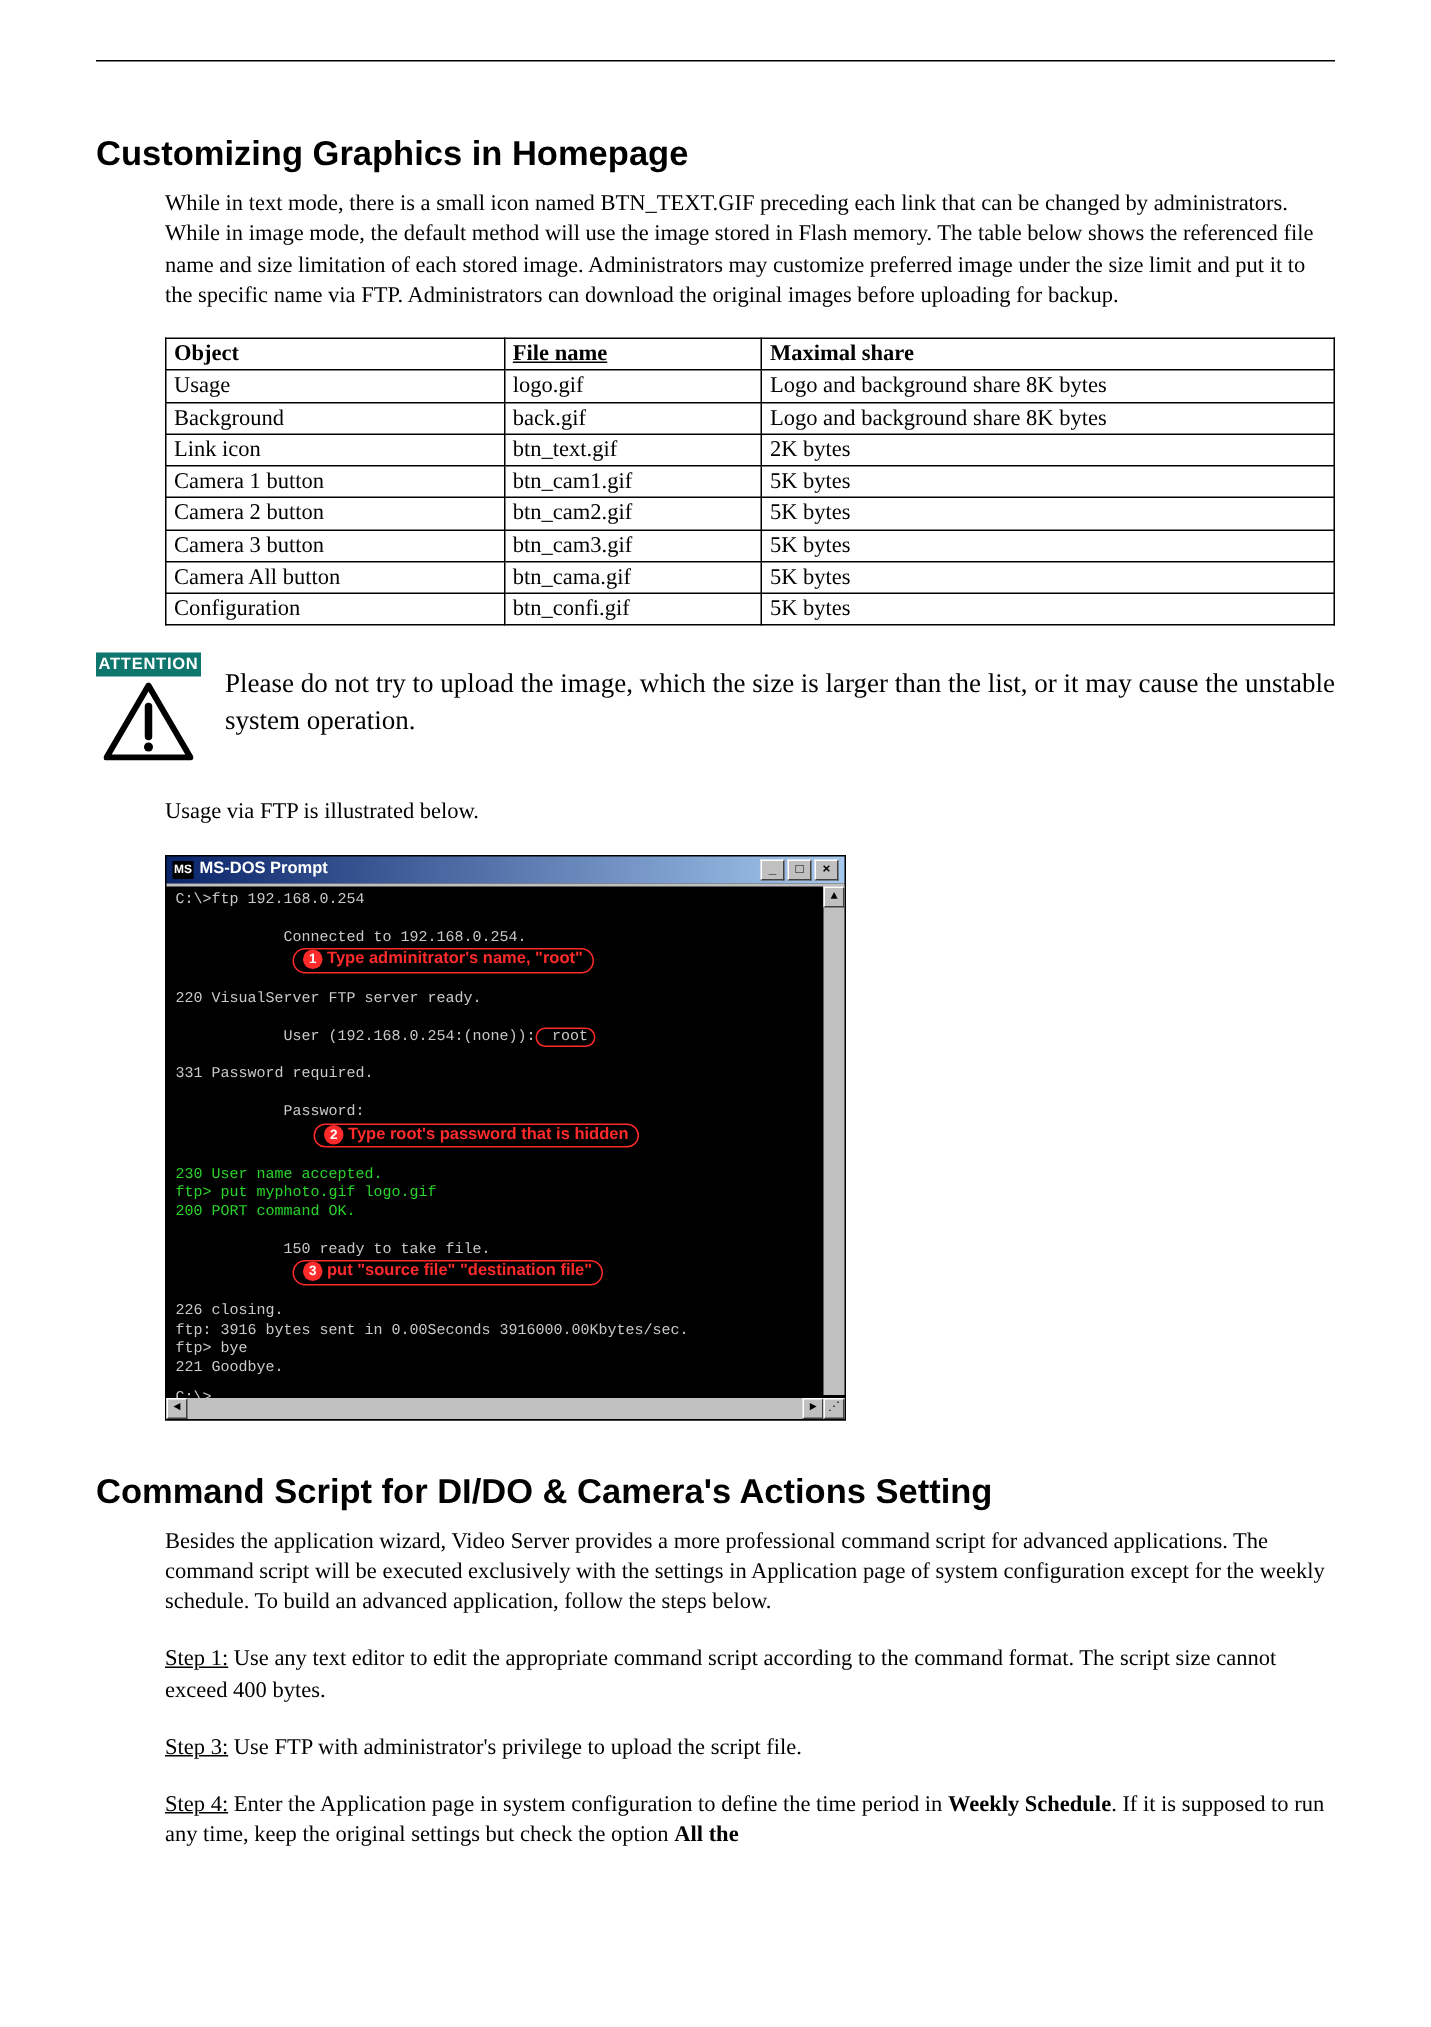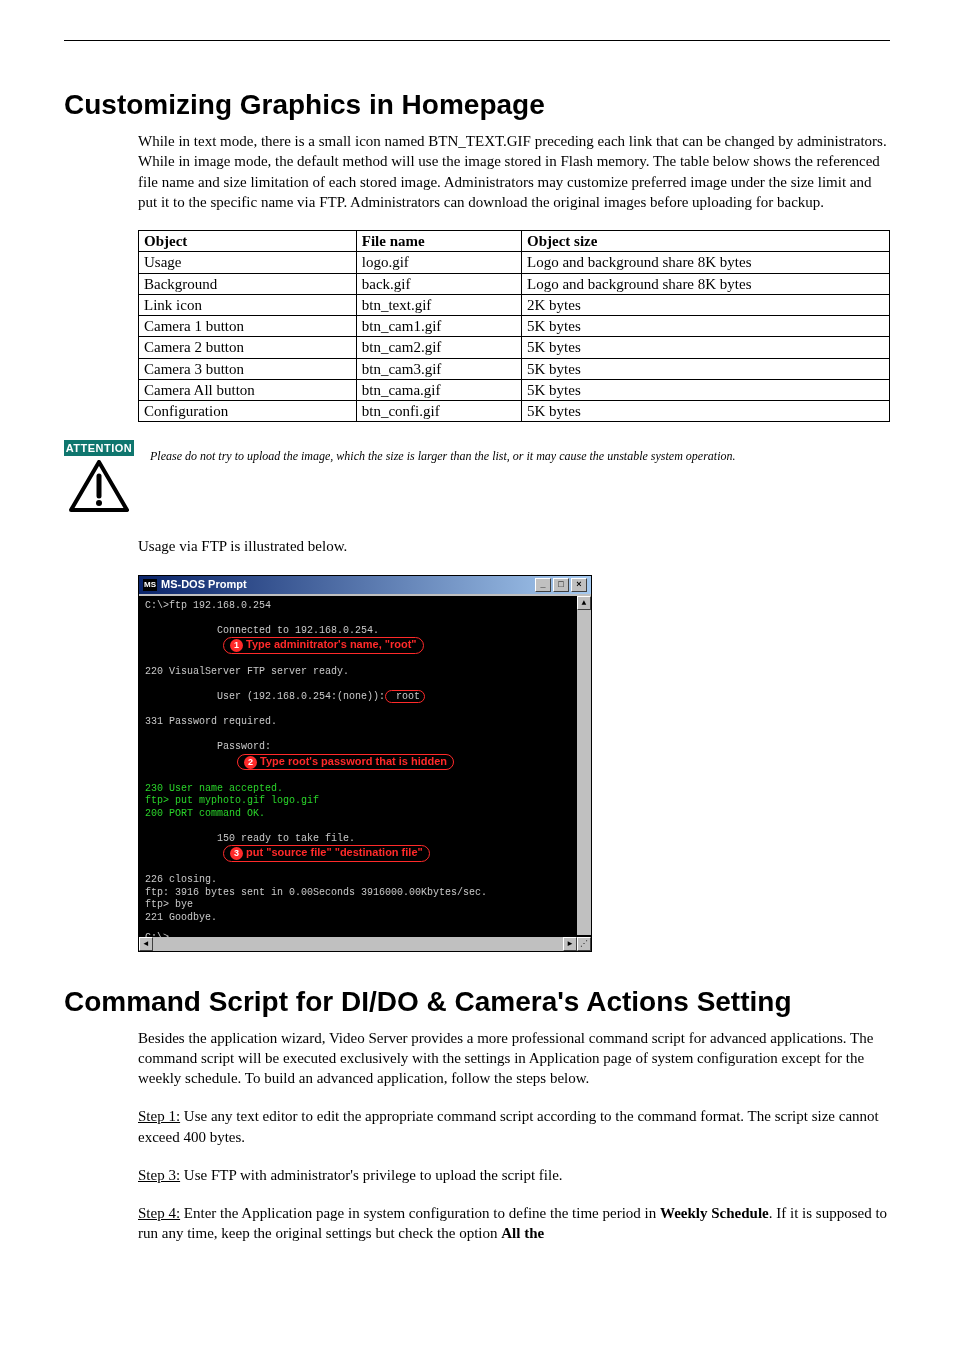--- a/index.html
+++ b/index.html
@@ -14,26 +14,26 @@
     padding: 40px 64px 40px 64px;
     box-sizing: border-box;
   }
   .top-rule {
     border-top: 1.5px solid #000;
     margin-bottom: 48px;
   }
   h2.section-heading {
     font-family: Arial, Helvetica, sans-serif;
     font-weight: bold;
-    font-size: 28px;
+    font-size: 23px;
     margin: 0 0 10px 0;
     color: #000;
   }
   .body-block {
-    margin-left: 74px;
+    margin-left: 46px;
     font-size: 15px;
     line-height: 1.35;
   }
   .para {
     margin: 0 0 18px 0;
   }
   table.file-table {
     border-collapse: collapse;
     width: 100%;
     margin: 4px 0 18px 0;
@@ -42,21 +42,21 @@
   table.file-table th, table.file-table td {
     border: 1px solid #000;
     padding: 0 5px;
     text-align: left;
     vertical-align: top;
   }
   table.file-table th {
     font-weight: bold;
   }
   .col-object { width: 29%; }
-  .col-file { width: 22%; }
+  .col-file { width: 22%; text-decoration: underline; }
   .col-max { width: 49%; }
   .attention-wrap {
     display: flex;
     align-items: flex-start;
     margin: 10px 0 24px 0;
   }
   .attention-icon {
     width: 70px;
     flex: 0 0 70px;
     margin-right: 16px;
@@ -73,24 +73,23 @@
   }
   .attention-tri {
     position: relative;
     width: 60px;
     height: 52px;
     margin: 4px auto 0 auto;
   }
   .attention-tri svg { display:block; }
   .attention-text {
     flex: 1;
-    font-size: 12px;
+    font-size: 18px;
     line-height: 1.35;
     padding-top: 8px;
-    font-style: italic;
   }
   .dos-shot {
     margin: 10px 0 8px 0;
   }
   .dos-window {
     width: 452px;
     border: 1px solid #000;
     font-family: "Courier New", monospace;
     font-size: 10px;
     background: #000;
@@ -218,21 +217,21 @@
   <h2 class="section-heading">Customizing Graphics in Homepage</h2>
 
   <div class="body-block">
     <p class="para">While in text mode, there is a small icon named BTN_TEXT.GIF preceding each link that can be changed by administrators. While in image mode, the default method will use the image stored in Flash memory. The table below shows the referenced file name and size limitation of each stored image. Administrators may customize preferred image under the size limit and put it to the specific name via FTP. Administrators can download the original images before uploading for backup.</p>
 
     <table class="file-table">
       <thead>
         <tr>
           <th class="col-object">Object</th>
           <th class="col-file">File name</th>
-          <th class="col-max">Object size</th>
+          <th class="col-max">Maximal share</th>
         </tr>
       </thead>
       <tbody>
         <tr>
           <td>Usage</td>
           <td>logo.gif</td>
           <td>Logo and background share 8K bytes</td>
         </tr>
         <tr>
           <td>Background</td>

